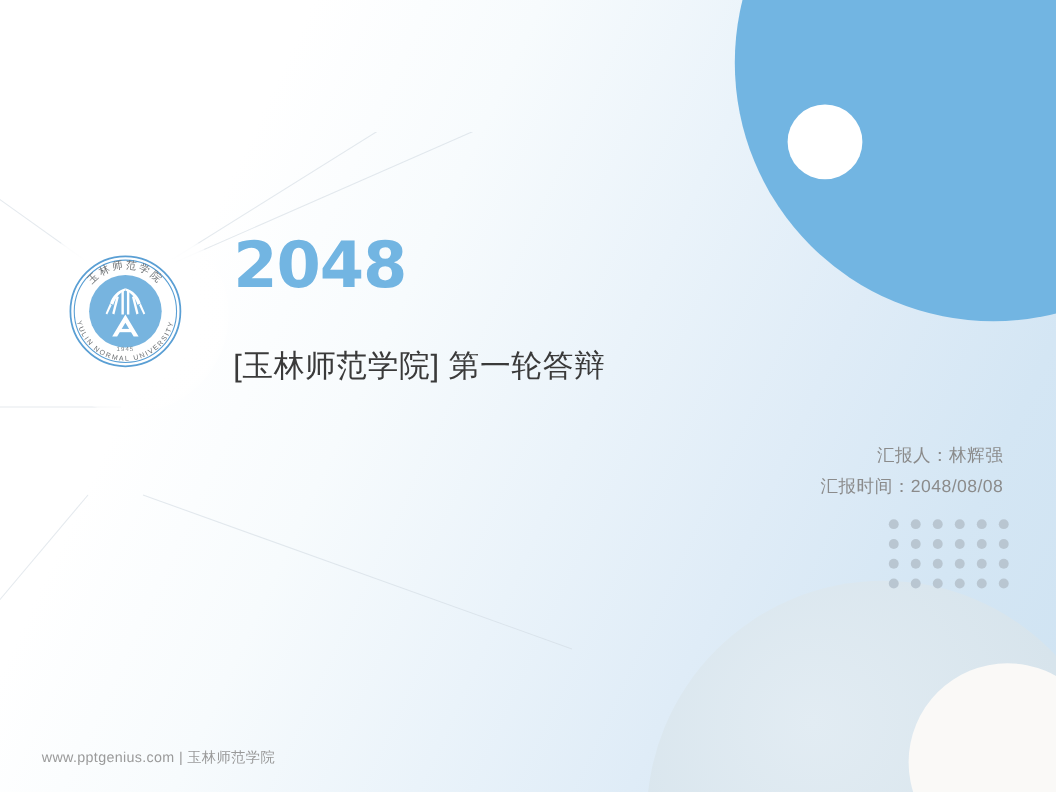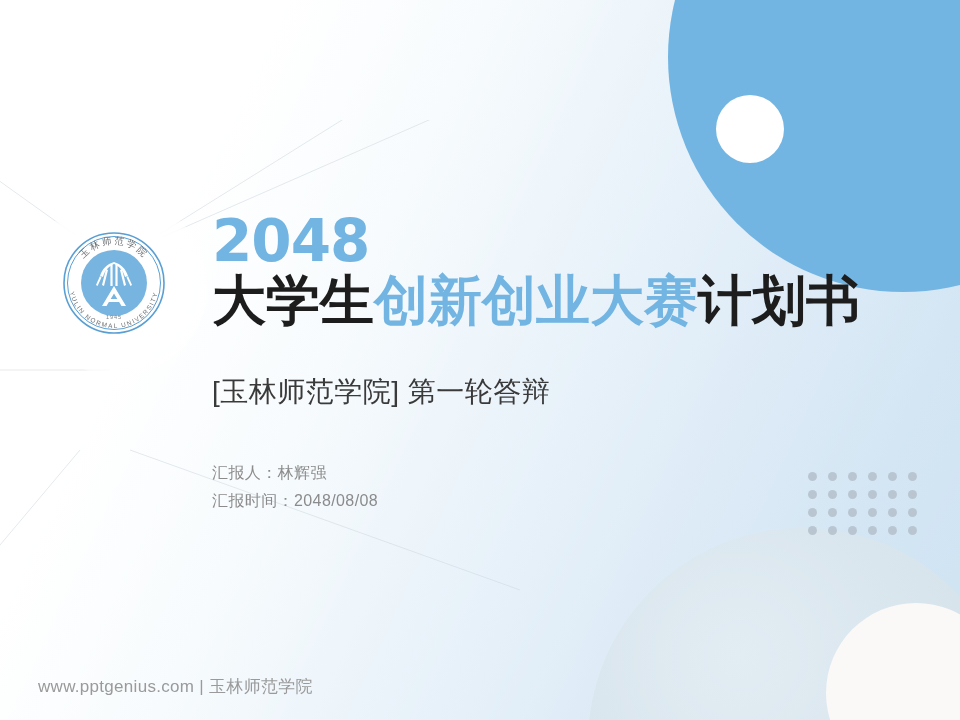--- a/index.html
+++ b/index.html
@@ -129,34 +129,34 @@
   }
   .headline .accent { color: #72b5e2; }
 
   .subtitle {
     margin: 44px 0 0 0;
     font-size: 28px;
     color: #3a3a3a;
     letter-spacing: .5px;
   }
 
-  .meta { margin-top: 52px; }
+  .meta { margin-top: 52px; text-align: right; }
   .meta p {
     margin: 0 0 7px 0;
     font-size: 16px;
     color: #8b8b8b;
     letter-spacing: .4px;
   }
 
   
   .footer {
     position: absolute;
     left: 38px;
     bottom: 22px;
-    font-size: 17px;
+    font-size: 13px;
     color: #9a9a9a;
     letter-spacing: .3px;
   }
 </style>
 </head>
 <body>
 
 <div id="slide">
 
   <div class="deco blue-circle-tr"></div>
@@ -233,23 +233,20 @@
     </text>
     <text font-family="'Liberation Sans', sans-serif" font-size="6.4" fill="#6b6f72" letter-spacing="1.5">
       <textPath href="#arcBottom" startOffset="50%" text-anchor="middle">YULIN NORMAL UNIVERSITY</textPath>
     </text>
     <text x="59" y="95" text-anchor="middle" font-family="'Liberation Sans', sans-serif" font-size="5.5" fill="#7d8488" letter-spacing="1">1945</text>
   </svg>
 
   <div class="content">
     <div class="year">2048</div>
 
-    <div class="headline">
-      <span>大学生</span><span class="accent">创新创业大赛</span><span>计划书</span>
-    </div>
 
     <div class="subtitle">[玉林师范学院] 第一轮答辩</div>
 
     <div class="meta">
       <p>汇报人：林辉强</p>
       <p>汇报时间：2048/08/08</p>
     </div>
   </div>
 
   <div class="footer">www.pptgenius.com | 玉林师范学院</div>

